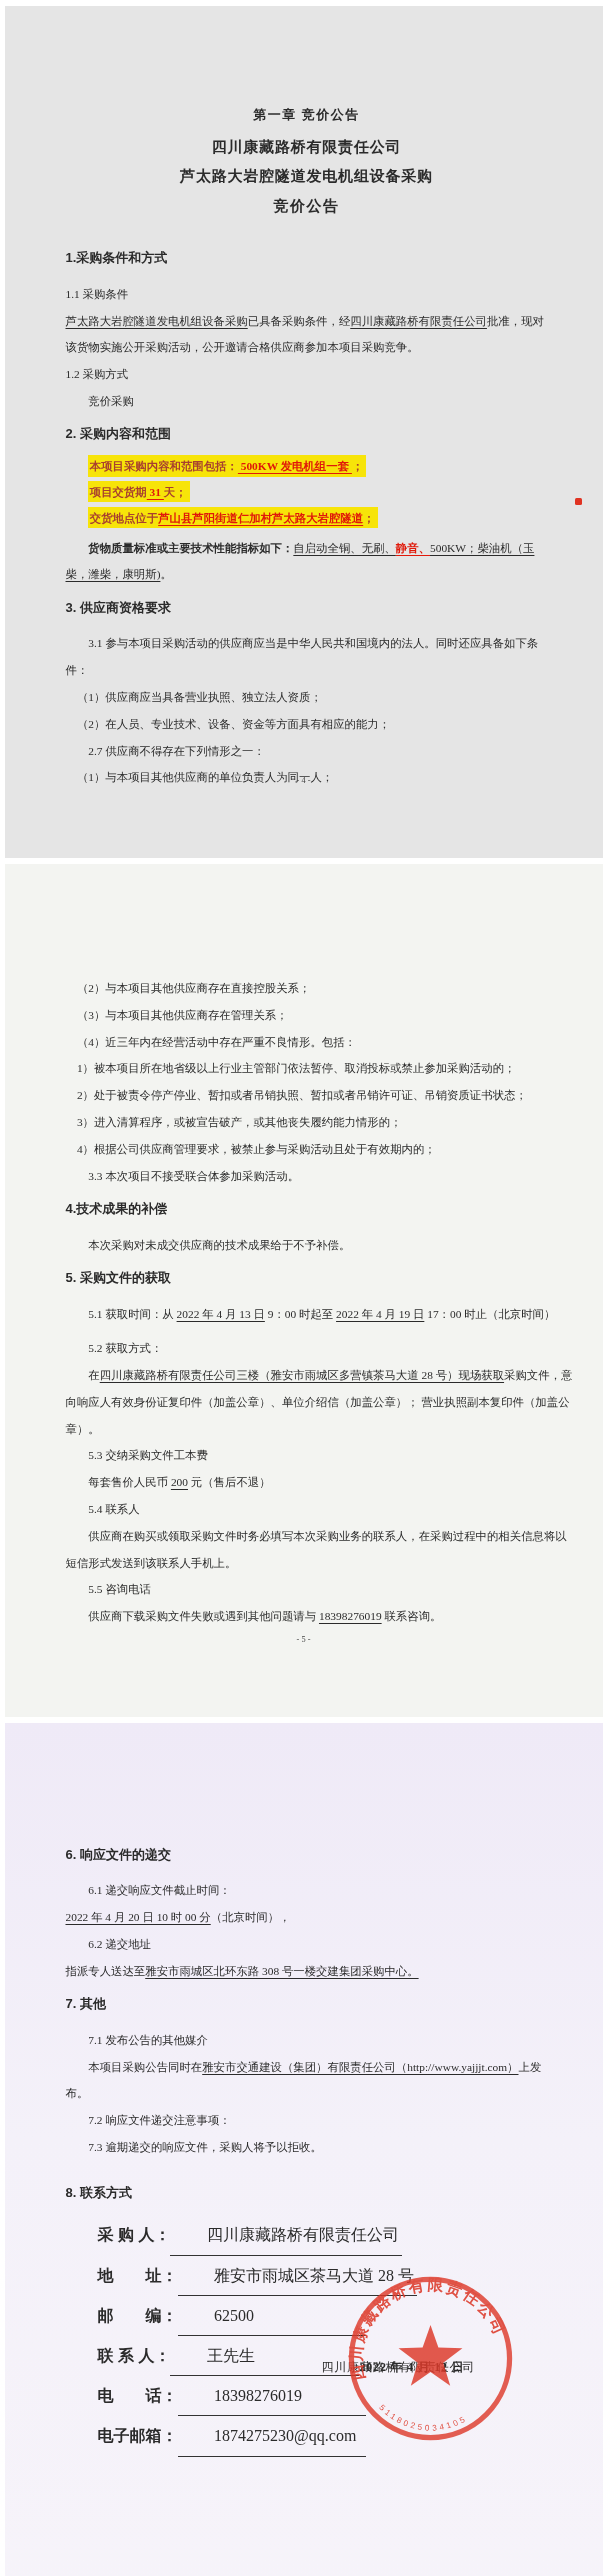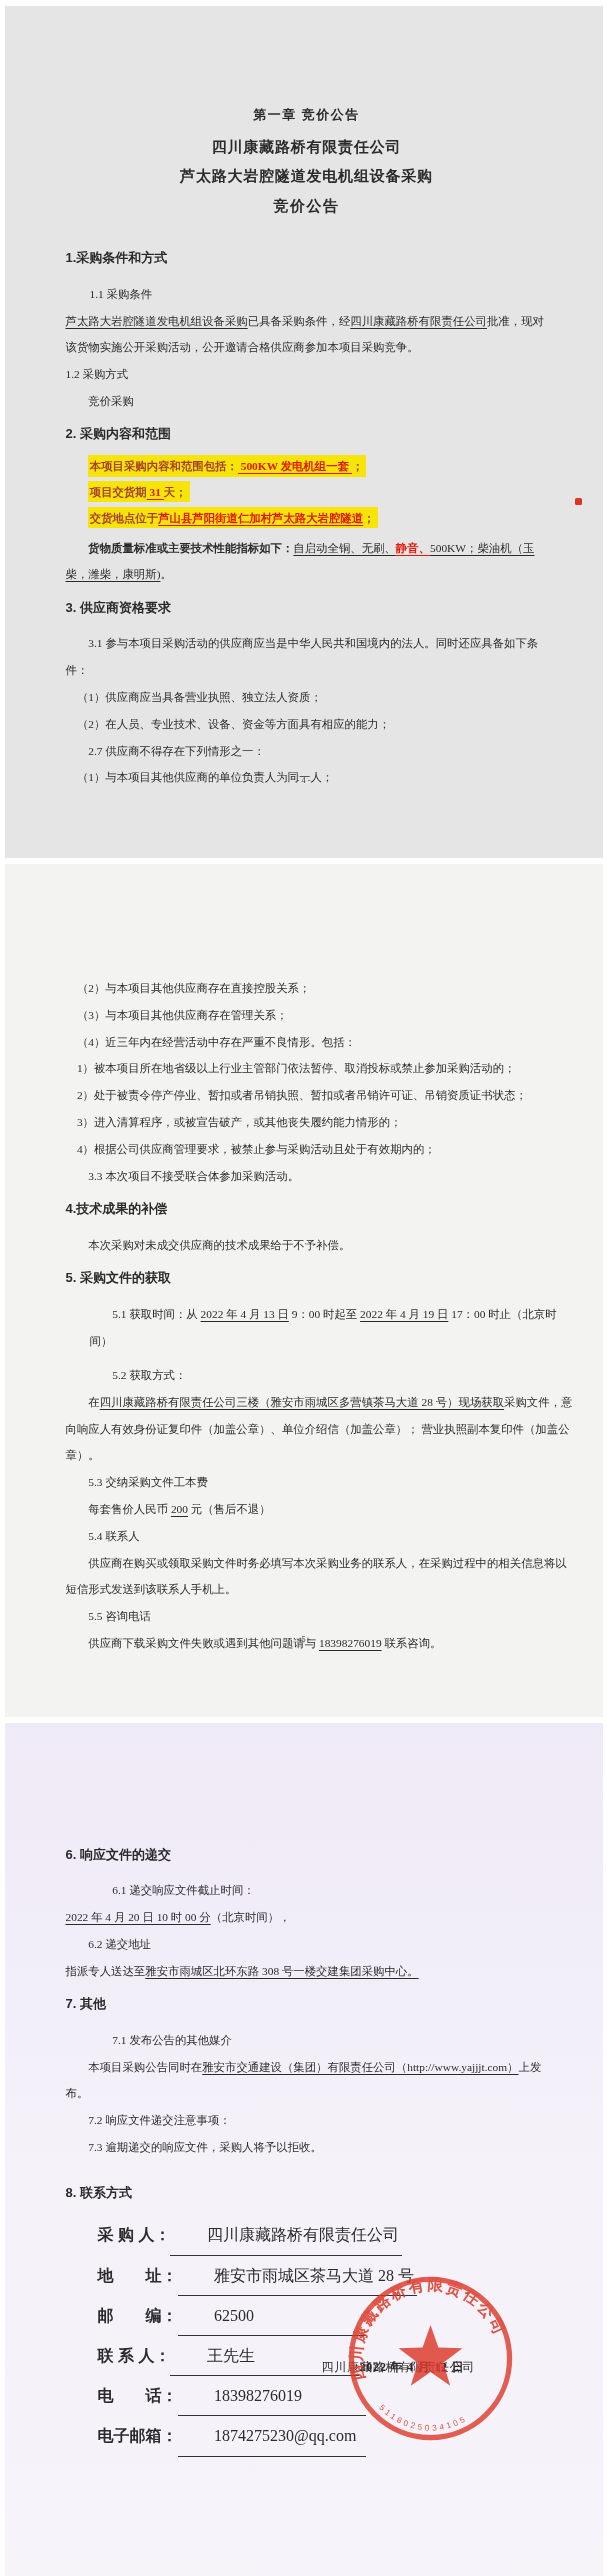--- a/index.html
+++ b/index.html
@@ -11,21 +11,21 @@
   .page3{height:1040px;background:linear-gradient(180deg,#efeaf7 0%,#f4f1f9 40%,#f7f4fa 100%);padding:112px 55px 0 61px;}
   .center{text-align:center;}
   .t1{font-family:"Liberation Sans",sans-serif;font-weight:bold;font-size:13px;margin:0 0 13.7px 0;letter-spacing:1.5px;}
   .t2{font-family:"Liberation Sans",sans-serif;font-weight:bold;font-size:15px;margin:0 0 10px 0;letter-spacing:0.8px;}
   .t3{font-family:"Liberation Sans",sans-serif;font-weight:bold;font-size:15px;margin:0 0 11.4px 0;letter-spacing:0.8px;}
   .t4{font-family:"Liberation Sans",sans-serif;font-weight:bold;font-size:15px;margin:0 0 33px 0;letter-spacing:1.5px;}
   .h{font-family:"Liberation Sans",sans-serif;font-weight:bold;font-size:13px;margin:10.6px 0 13.7px 0;}
   .b{font-size:11.4px;line-height:2.35;margin:0;}
   .ind1{text-indent:1em;}
   .ind2{text-indent:2em;}
-  .gap{margin-top:7.6px;margin-left:24px;}
+  .gap{margin-top:7.6px;}
   .u{text-decoration:underline;text-underline-offset:3px;text-decoration-thickness:0.8px;}
   .hl-line{margin:4.6px 0 7.6px 0;font-size:11.4px;line-height:1.6;padding-left:2em;}
   .hl{background:#f7e409;padding:4.6px 3px 4.6px 1.5px;}
   .red-dark{color:#a8402f;font-weight:bold;}
   .red{color:#e0190a;font-weight:bold;}
   .bold{font-weight:bold;}
   .footer{position:absolute;left:0;width:100%;text-align:center;font-size:8.3px;color:#444;}
   .f1{bottom:73px;} .f2{bottom:73px;} .f3{bottom:65px;}
   .contact-row{font-size:16px;line-height:2.45;margin:0;}
   .contact-label{font-family:"Liberation Sans",sans-serif;font-weight:bold;}

